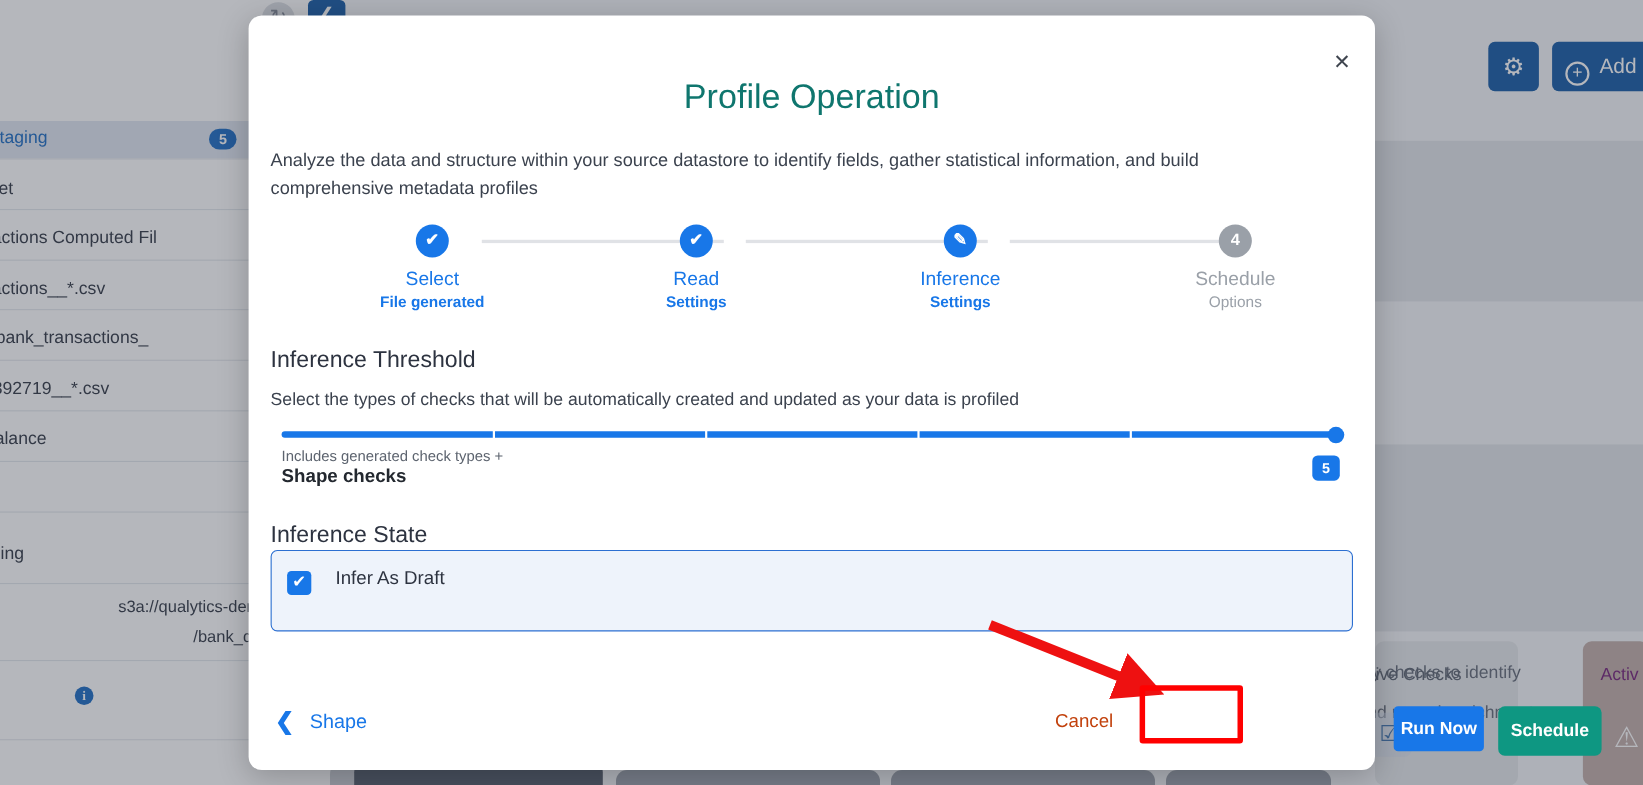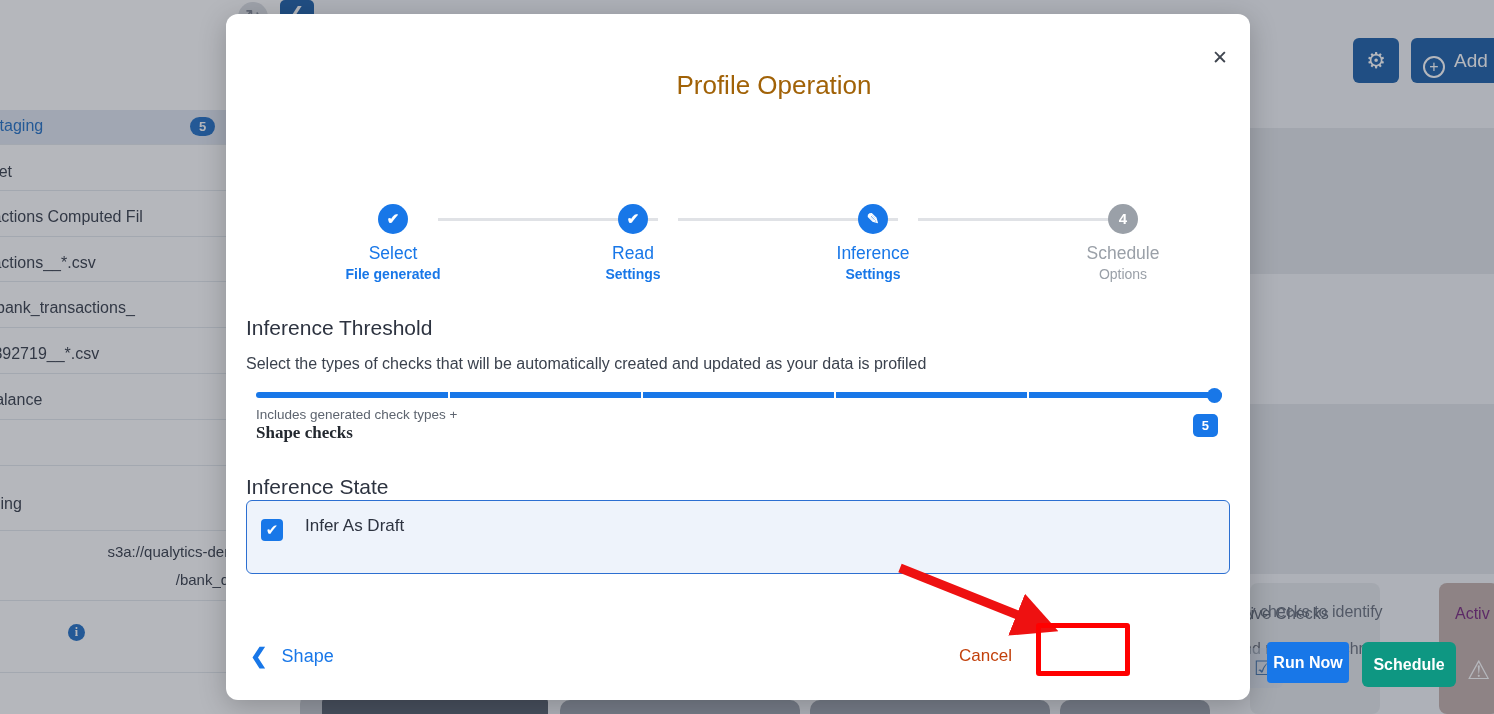--- a/index.html
+++ b/index.html
@@ -123,21 +123,21 @@
     z-index: 60;
   }
   .close-btn {
     position: absolute; right: 14px; top: 28px;
     width: 32px; height: 32px; line-height: 30px; text-align: center;
     font-size: 19px; color: #3f454f; cursor: pointer;
     background: none; border: none; font-family: "Liberation Sans", sans-serif;
   }
   .modal-title {
     position: absolute; top: 56px; left: 0; width: 100%;
-    text-align: center; font-size: 26px; color: #a16207; font-weight: 400; margin-left: 36px;
+    text-align: center; font-size: 31px; color: #0f766e; font-weight: 400;
   }
   .modal-desc {
     position: absolute; top: 120px; left: 20px; width: 930px;
     font-size: 16.5px; line-height: 25px; color: #3b424e;
   }
 
   
   .stepper {
     position: absolute; top: 190px; left: 20px; width: 988px; height: 92px;
   }
@@ -176,21 +176,21 @@
     position: absolute; top: 9px; width: 2px; height: 12px; background: #ffffff;
   }
   .slider-thumb {
     position: absolute; top: 8px; width: 15px; height: 15px; border-radius: 50%;
     background: #1877e8; cursor: pointer;
   }
   .slider-cap1 {
     position: absolute; left: 30px; top: 393px; font-size: 13.5px; color: #5d646f;
   }
   .slider-cap2 {
-    position: absolute; left: 30px; top: 409px; font-size: 17px; color: #23282f; font-weight: 600; font-family: Liberation Serif, serif;
+    position: absolute; left: 30px; top: 409px; font-size: 17px; color: #23282f; font-weight: 600;
   }
   .slider-badge {
     position: absolute; right: 32px; top: 400px;
     background: #1877e8; color: #fff; font-size: 13px; font-weight: 700;
     border-radius: 5px; padding: 4px 9px;
   }
 
   
   .draft-box {
     position: absolute; left: 20px; top: 486px; width: 984px; height: 74px;
@@ -320,20 +320,21 @@
 
   <div class="bg-dim"></div>
 </div>
 
 <div id="modal">
 
   <button class="close-btn">✕</button>
 
   <div class="modal-title">Profile Operation</div>
 
+  <div class="modal-desc">Analyze the data and structure within your source datastore to identify fields, gather statistical information, and build comprehensive metadata profiles</div>
 
   <div class="stepper">
     <div class="step-line" style="left:192px; width:220px;"></div>
     <div class="step-line" style="left:432px; width:220px;"></div>
     <div class="step-line" style="left:672px; width:220px;"></div>
 
     <div class="step" style="left:57px;">
       <div class="step-circle done">✔</div>
       <div class="step-l1">Select</div>
       <div class="step-l2">File generated</div>

